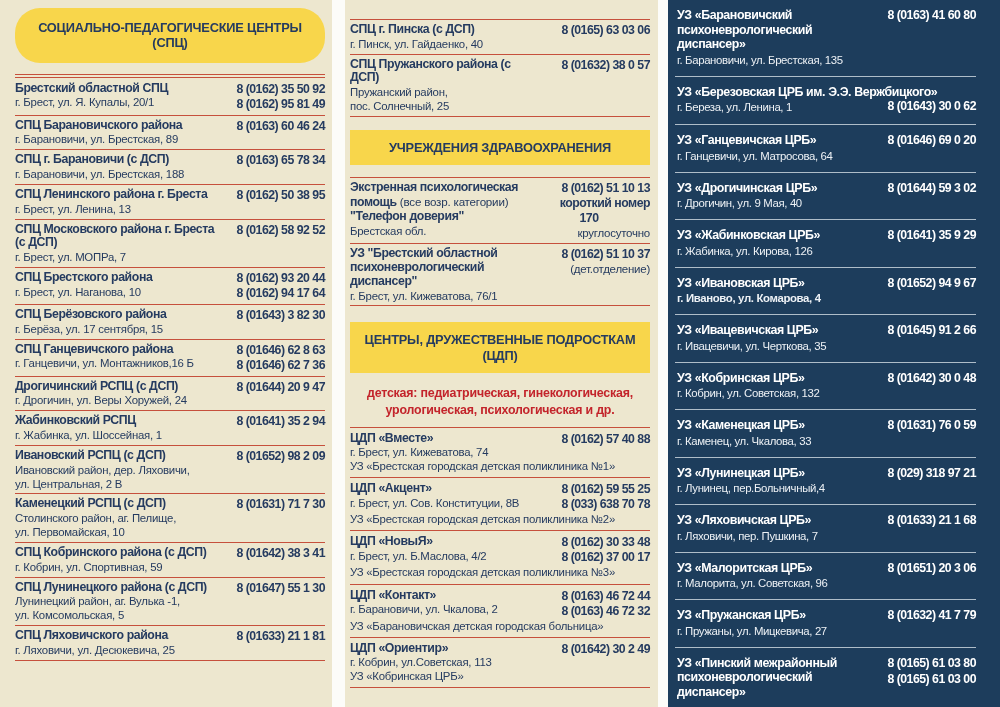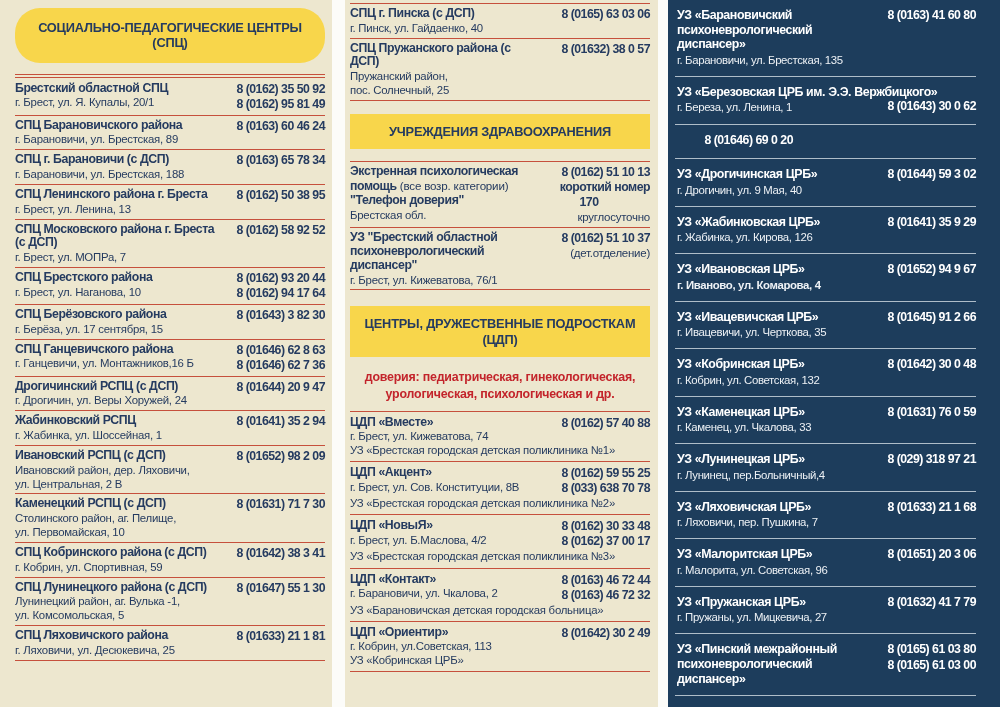--- a/index.html
+++ b/index.html
@@ -2,21 +2,21 @@
 <html style="--cream: #EDE7CF; --yellow: #F8D64B; --rule: #C6503C; --red_text: #C3242B; --navy: #1D3D5C; --ink: #253B60; --navy_rule: #AFBDC9; --page_bg: #FCFCF9;"><head>
 <meta charset="utf-8">
 <style>
   * { margin:0; padding:0; box-sizing:border-box; }
   html,body { background:#fff; }
   body { font-family:"Liberation Sans","DejaVu Sans",sans-serif; }
   .page { position:relative; width:1000px; height:707px; background:var(--page_bg,#FCFCF9); overflow:hidden; }
 
   .col { position:absolute; top:0; bottom:0; }
   .col-left  { left:0;     width:332px; background:var(--cream); padding:8px 7px 0 15px; }
-  .col-mid   { left:345px; width:313px; background:var(--cream); padding:3px 8px 0 5px; }
+  .col-mid   { left:345px; width:313px; background:var(--cream); padding:19px 8px 0 5px; }
   .col-right { left:668px; width:332px; background:var(--navy);  padding:0 24px 0 7px; }
 
   .ybox { background:var(--yellow); color:var(--ink); font-weight:bold; text-align:center;
           font-size:12.8px; letter-spacing:-0.2px; padding:12px 4px; line-height:1.2; }
   .col-left .ybox { margin-bottom:11px;border-radius:25px; }
   .col-mid  .ybox { padding:10px 2px; }
 
   .dblrule { height:4px; border-top:1.6px solid var(--rule); border-bottom:1.6px solid var(--rule); margin-bottom:1px; }
   .toprule { border-top:1.6px solid var(--rule); }
 
@@ -290,21 +290,21 @@
             <div class="eright">
               <div class="phone b">8 (0162) 51 10 37</div>
               <div class="phone n">(дет.отделение)</div>
             </div>
           </div>
         </div>
       </div>
 
     <div class="ybox">ЦЕНТРЫ, ДРУЖЕСТВЕННЫЕ ПОДРОСТКАМ (ЦДП)</div>
     <div class="subtitle">
-      <div>доверия: педиатрическая, гинекологическая,</div>
+      <div>детская: педиатрическая, гинекологическая,</div>
       <div>урологическая, психологическая и др.</div>
     </div>
     <div id="cdp-entries" class="toprule">
         <div class="entry">
           <div class="erow">
             <div class="eleft">
               <div class="name"><span>ЦДП «Вместе»</span></div>
               <div class="addr">г. Брест, ул. Кижеватова, 74</div>
             </div>
             <div class="eright">
@@ -386,20 +386,24 @@
             <div class="eleft">
               <div class="addr">г. Береза, ул. Ленина, 1</div>
             </div>
             <div class="eright">
               <div class="phone b">8 (01643) 30 0 62</div>
             </div>
           </div>
         </div>
         <div class="entry">
           <div class="erow">
+            <div class="eleft">
+              <div class="name"><span>УЗ «Ганцевичская ЦРБ»</span></div>
+              <div class="addr">г. Ганцевичи, ул. Матросова, 64</div>
+            </div>
             <div class="eright">
               <div class="phone b">8 (01646) 69 0 20</div>
             </div>
           </div>
         </div>
         <div class="entry">
           <div class="erow">
             <div class="eleft">
               <div class="name"><span>УЗ «Дрогичинская ЦРБ»</span></div>
               <div class="addr">г. Дрогичин, ул. 9 Мая, 40</div>

